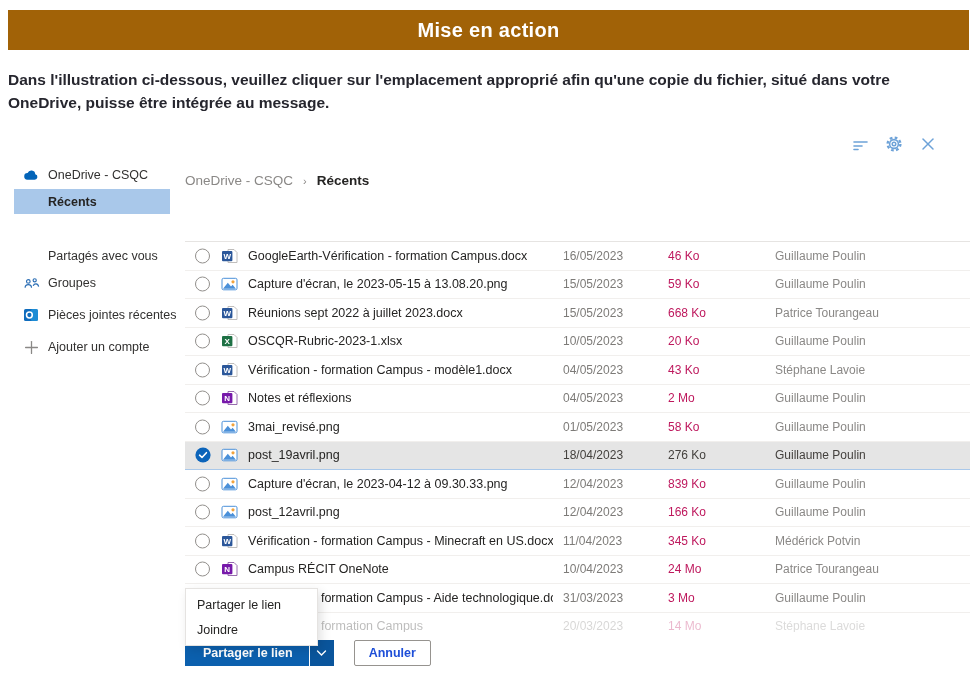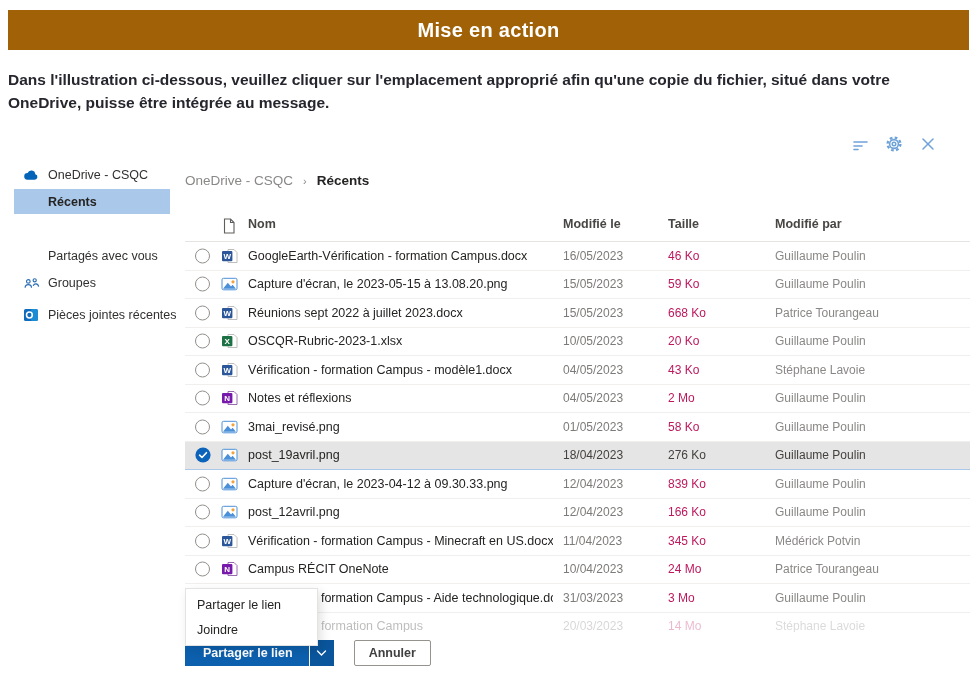--- a/index.html
+++ b/index.html
@@ -66,21 +66,21 @@
   .ctx-item { height:25px; display:flex; align-items:center; padding-left:11px; font-size:12.5px; color:#252423; cursor:pointer; }
 
   
   .actions { position:absolute; left:0; top:515px; height:26px; display:flex; z-index:4; }
   .btn-primary { display:flex; height:26px; cursor:pointer; }
   .btn-primary .bp-label { background:#0c60ae; color:#fff; font-size:12.5px; font-weight:bold;
                            display:flex; align-items:center; padding:0 16px 0 18px; }
   .btn-primary .bp-split { width:1px; background:rgba(255,255,255,.45); }
   .btn-primary .bp-caret { width:24px; background:#0a559c; display:flex; align-items:center; justify-content:center; }
   .btn-secondary { margin-left:20px; height:26px; background:#fff; border:1px solid #96938f;
-                   font-size:12.5px; font-weight:bold; color:#404040; padding:0 14px; cursor:pointer;
+                   font-size:12.5px; font-weight:bold; color:#1d4ed8; padding:0 14px; cursor:pointer;
                    display:flex; align-items:center; border-radius:2px; }
 </style>
 </head>
 <body>
 
 <div class="banner">
   <span>Mise en action</span>
 </div>
 
 <p class="instructions"><span>Dans l'illustration ci-dessous, veuillez </span><b>cliquer sur l'emplacement approprié</b><span> afin qu'une copie du fichier, situé dans votre OneDrive, puisse être intégrée au message.</span></p>
@@ -147,42 +147,41 @@
       <span class="s-icon">
         <svg width="16" height="16" viewBox="0 0 16 16">
           <rect x="1" y="2" width="14" height="12" rx="1.6" fill="#0f6cbd"></rect>
           <rect x="8" y="2" width="7" height="12" rx="1.6" fill="#28a8ea" opacity=".55"></rect>
           <circle cx="6.4" cy="8" r="2.9" fill="none" stroke="#fff" stroke-width="1.5"></circle>
           </svg>
       </span>
       <span class="s-label">Pièces jointes récentes</span>
     </div>
 
+    <div class="side-row" style="top:210px;">
+      <span class="s-icon">
+        <svg width="15" height="15" viewBox="0 0 14 14">
+            <g stroke="#8a8886" stroke-width="1.2" stroke-linecap="round">
+          <line x1="7" y1="1.5" x2="7" y2="12.5"></line>
+              <line x1="1.5" y1="7" x2="12.5" y2="7"></line>
+            </g>
+          </svg>
+      </span>
+      <span class="s-label">Ajouter un compte</span>
+    </div>
   </div>
 
   <div class="main">
 
     <div class="breadcrumb">
       <span class="bc-parent">OneDrive - CSQC</span>
       <span class="bc-sep">›</span>
       <span class="bc-current">Récents</span>
     </div>
 
-    <div class="thead">
-      <span class="h-docicon">
-        <svg width="14" height="16" viewBox="0 0 14 16">
-            <path d="M2.5 1h6l3.5 3.5V15h-9.5z" fill="none" stroke="#605e5c" stroke-width="1.1"></path>
-            <path d="M8.5 1v3.5H12" fill="none" stroke="#605e5c" stroke-width="1.1"></path>
-          </svg>
-      </span>
-      <span class="h-nom">Nom</span>
-      <span class="h-date">Modifié le</span>
-      <span class="h-size">Taille</span>
-      <span class="h-by">Modifié par</span>
-    </div>
     <div class="thead-line"></div>
 
     <div class="rows">
         <div class="file-row">
           <span class="cell-check">
             <span class="radio"></span>
           </span>
           <span class="cell-icon"><svg width="17" height="17" viewBox="0 0 17 17">
               <path d="M7 2h6l3 3v10H7z" fill="#fff" stroke="#b9b7b4" stroke-width=".9"></path>
               <rect x="1" y="3.4" width="10.4" height="10.4" rx="1" fill="#2b579a"></rect>

